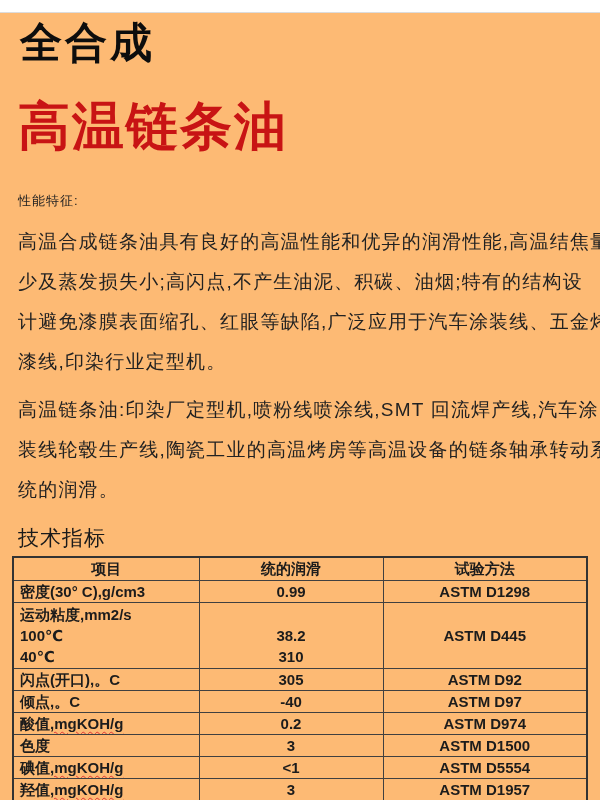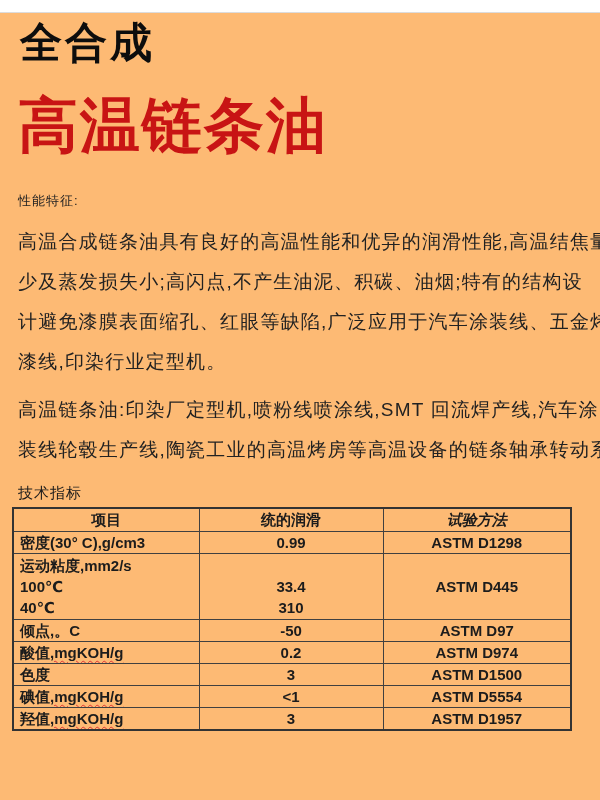--- a/index.html
+++ b/index.html
@@ -7,45 +7,45 @@
   body { font-family:"Liberation Sans","DejaVu Sans",sans-serif; color:#1e1e1e; }
   .page {
     position:relative; width:600px; height:800px; margin:12px auto;
     background:#fdba74; border-top:1px solid #dcdcdc; overflow:hidden;
   }
   .series-title {
     margin:6px 0 0 20px; font-size:42px; line-height:48px;
     font-weight:800; color:#0d0d0d; letter-spacing:3px;
   }
   .product-title {
-    margin:33px 0 0 18px; font-size:60px; line-height:52px;
+    margin:33px 0 0 18px; font-size:52px; line-height:52px;
     font-weight:800; color:#c81414; letter-spacing:2px;
   }
   .section-heading {
     margin:36px 0 0 18px; font-size:13px; line-height:26px;
     color:#222; letter-spacing:1px;
   }
   .body-text { margin:8px 18px 0 18px; }
   .body-line {
     font-size:19px; line-height:40px; letter-spacing:1.2px;
     color:#222; white-space:nowrap;
   }
   .table-caption {
-    margin:14px 0 4px 18px; font-size:15px; color:#1a1a1a; letter-spacing:1px;
+    margin:14px 0 4px 18px; font-size:21px; color:#1a1a1a; letter-spacing:1px;
   }
   table.spec {
     margin-left:12px; width:558px; border-collapse:collapse;
     font-size:15px; font-weight:600; color:#1c1c1c; table-layout:fixed;
   }
   table.spec td, table.spec th {
     border:1px solid #404040; padding:1px 6px; height:21px;
     line-height:19px; overflow:hidden;
   }
   table.spec { border:2px solid #333; }
-  th.c1 { width:186px; } th.c2 { width:184px; } th.c3 { width:188px;font-style:italic; }
+  th.c1 { width:186px; } th.c2 { width:184px; } th.c3 { width:204px; }
   table.spec th { text-align:center; font-weight:700; height:23px; }
   td.item { text-align:left; }
   td.val, td.method { text-align:center; }
   td.mid { vertical-align:middle;text-align:center; }
   .vline { line-height:21px; height:21px; }
   .sp { text-decoration:underline; text-decoration-style:wavy;
         text-decoration-color:#e03434; text-decoration-thickness:1px;
         text-underline-offset:2px; }
 </style>
 </head>
@@ -61,20 +61,21 @@
   <div class="body-text">
     <div class="body-line">高温合成链条油具有良好的高温性能和优异的润滑性能,高温结焦量</div>
     <div class="body-line">少及蒸发损失小;高闪点,不产生油泥、积碳、油烟;特有的结构设</div>
     <div class="body-line">计避免漆膜表面缩孔、红眼等缺陷,广泛应用于汽车涂装线、五金烤</div>
     <div class="body-line">漆线,印染行业定型机。</div>
   </div>
 
   <div class="body-text">
     <div class="body-line">高温链条油:印染厂定型机,喷粉线喷涂线,SMT 回流焊产线,汽车涂</div>
     <div class="body-line">装线轮毂生产线,陶瓷工业的高温烤房等高温设备的链条轴承转动系</div>
+    <div class="body-line">统的润滑。</div>
   </div>
 
   <div class="table-caption">技术指标</div>
 
   <table class="spec">
     <tbody>
         <tr>
       <th class="c1">项目</th>
       <th class="c2">统的润滑</th>
       <th class="c3">试验方法</th>
@@ -87,31 +88,36 @@
     </tr>
 
     <tr>
       <td class="item">
         <div class="vline">运动粘度,mm2/s</div>
         <div class="vline">100℃</div>
         <div class="vline">40℃</div>
       </td>
       <td class="val">
         <div class="vline"></div>
-        <div class="vline">33.4</div>
+        <div class="vline">38.2</div>
         <div class="vline">310</div>
       </td>
       <td class="method mid">ASTM D445</td>
     </tr>
 
 
+    <tr>
+      <td class="item">闪点(开口),。C</td>
+      <td class="val">305</td>
+      <td class="method">ASTM D92</td>
+    </tr>
 
     <tr>
       <td class="item">倾点,。C</td>
-      <td class="val">-50</td>
+      <td class="val">-40</td>
       <td class="method">ASTM D97</td>
     </tr>
 
     <tr>
       <td class="item">
         <span>酸值</span><span class="sp">,mgKOH/g</span>
       </td>
       <td class="val">0.2</td>
       <td class="method">ASTM D974</td>
     </tr>

